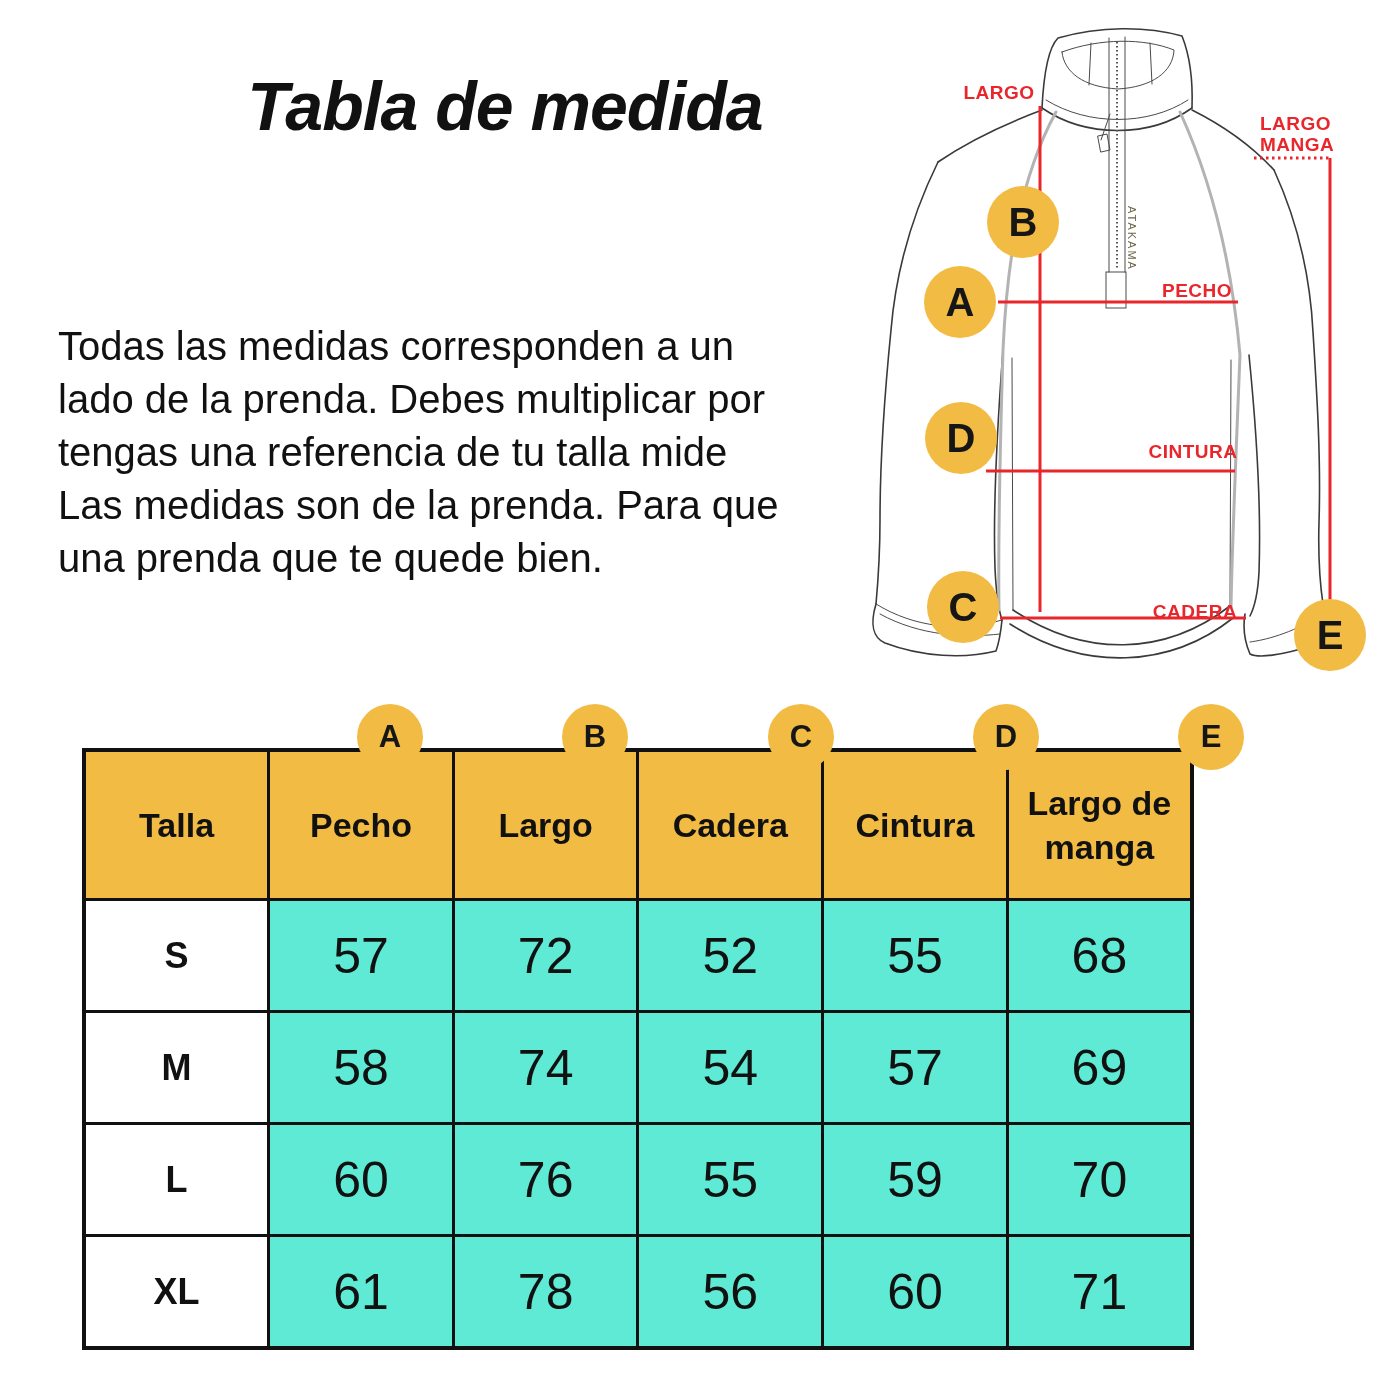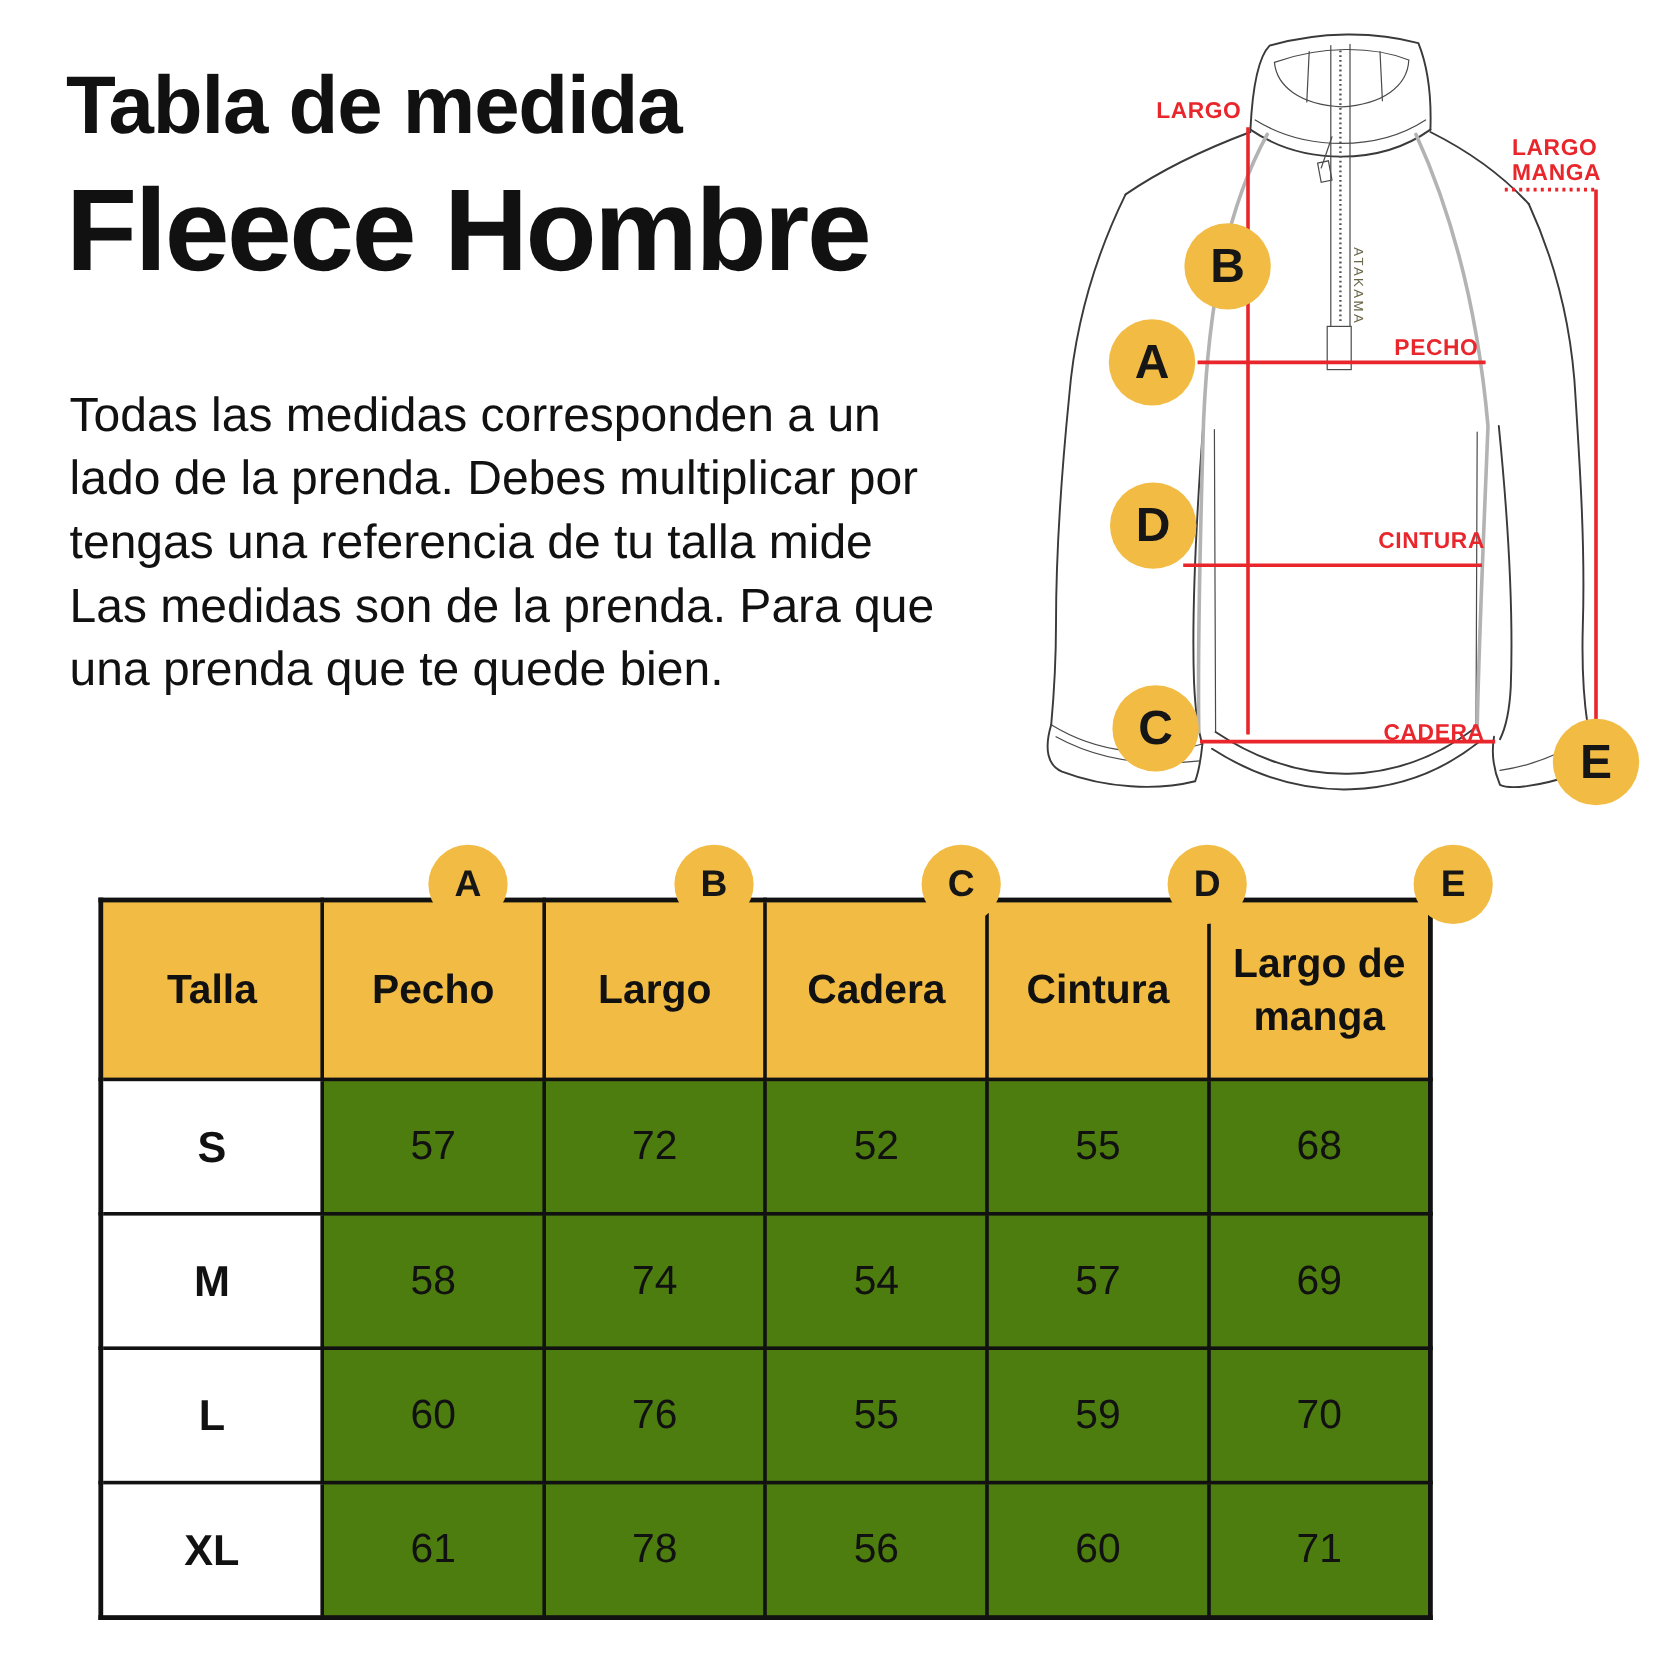--- a/index.html
+++ b/index.html
@@ -1,21 +1,21 @@
 <!DOCTYPE html>
 <html style="--accent-yellow: #F2BC44; --measure-red: #E8262B; --seam-gray: #B3B3B3; --text-black: #111111;"><head>
 <meta charset="utf-8">
 <style>
   html,body{margin:0;padding:0;background:#fff;}
   .canvas{
     position:relative;width:1400px;height:1400px;background:#ffffff;overflow:hidden;
     font-family:"Liberation Sans","DejaVu Sans",sans-serif;color:var(--text-black,#111);
   }
   
-  .title-block{position:absolute;left:55px;top:38px;width:900px;text-align:left;}
+  .title-block{position:absolute;left:55px;top:56px;width:900px;text-align:center;font-style:italic;}
   .title1{font-size:68px;font-weight:700;letter-spacing:-1px;line-height:100px;}
   .title2{font-size:97px;font-weight:700;letter-spacing:-2px;line-height:108px;}
   
   .desc{position:absolute;left:58px;top:320px;width:830px;font-size:40px;line-height:53px;}
   .desc div{white-space:nowrap;}
   
   .diagram{position:absolute;left:860px;top:10px;width:530px;height:680px;}
   .diagram svg{position:absolute;left:0;top:0;}
   .outline{fill:none;stroke:#3a3a3a;stroke-width:1.6;stroke-linecap:round;stroke-linejoin:round;}
   .outline-thin{fill:none;stroke:#4a4a4a;stroke-width:1;stroke-linecap:round;}
@@ -42,30 +42,29 @@
     position:relative;z-index:1;border-collapse:collapse;table-layout:fixed;
     width:1112px;height:580px;background:#fff;
   }
   .size-table th,.size-table td{border:3px solid #111;text-align:center;vertical-align:middle;}
   .size-table{border:4px solid #111;}
   .size-table thead th{
     background:var(--accent-yellow,#F2BC44);font-size:34px;font-weight:700;
     height:146px;padding:0 16px;line-height:44px;
   }
   .size-table tbody th{font-size:36px;font-weight:700;height:107px;background:#fff;}
-  .size-table tbody td{font-size:34px;font-weight:400;background:#4d7c0f;}
+  .size-table tbody td{font-size:50px;font-weight:400;background:#5eead4;}
 </style>
 </head>
 <body>
 
 <div class="canvas">
 
   <div class="title-block">
     <div class="title1">Tabla de medida</div>
-    <div class="title2">Fleece Hombre</div>
   </div>
 
   <div class="desc">
     <div>Todas las medidas corresponden a un</div>
     <div>lado de la prenda. Debes multiplicar por</div>
     <div>tengas una referencia de tu talla mide</div>
     <div>Las medidas son de la prenda. Para que</div>
     <div>una prenda que te quede bien.</div>
   </div>
 

